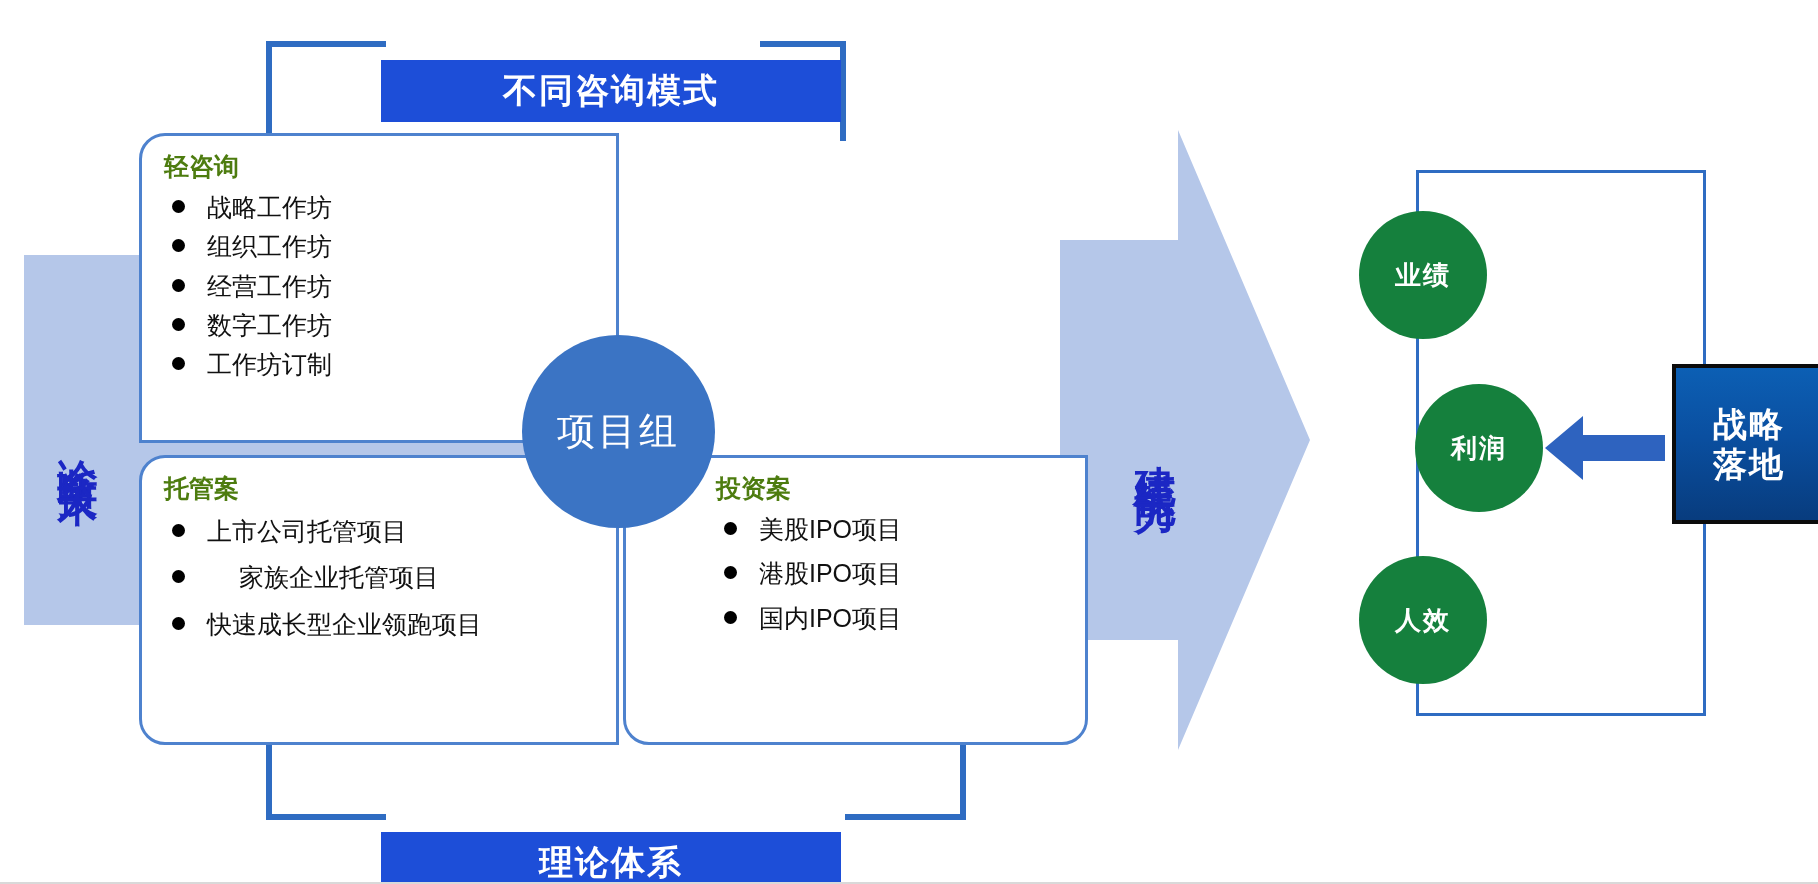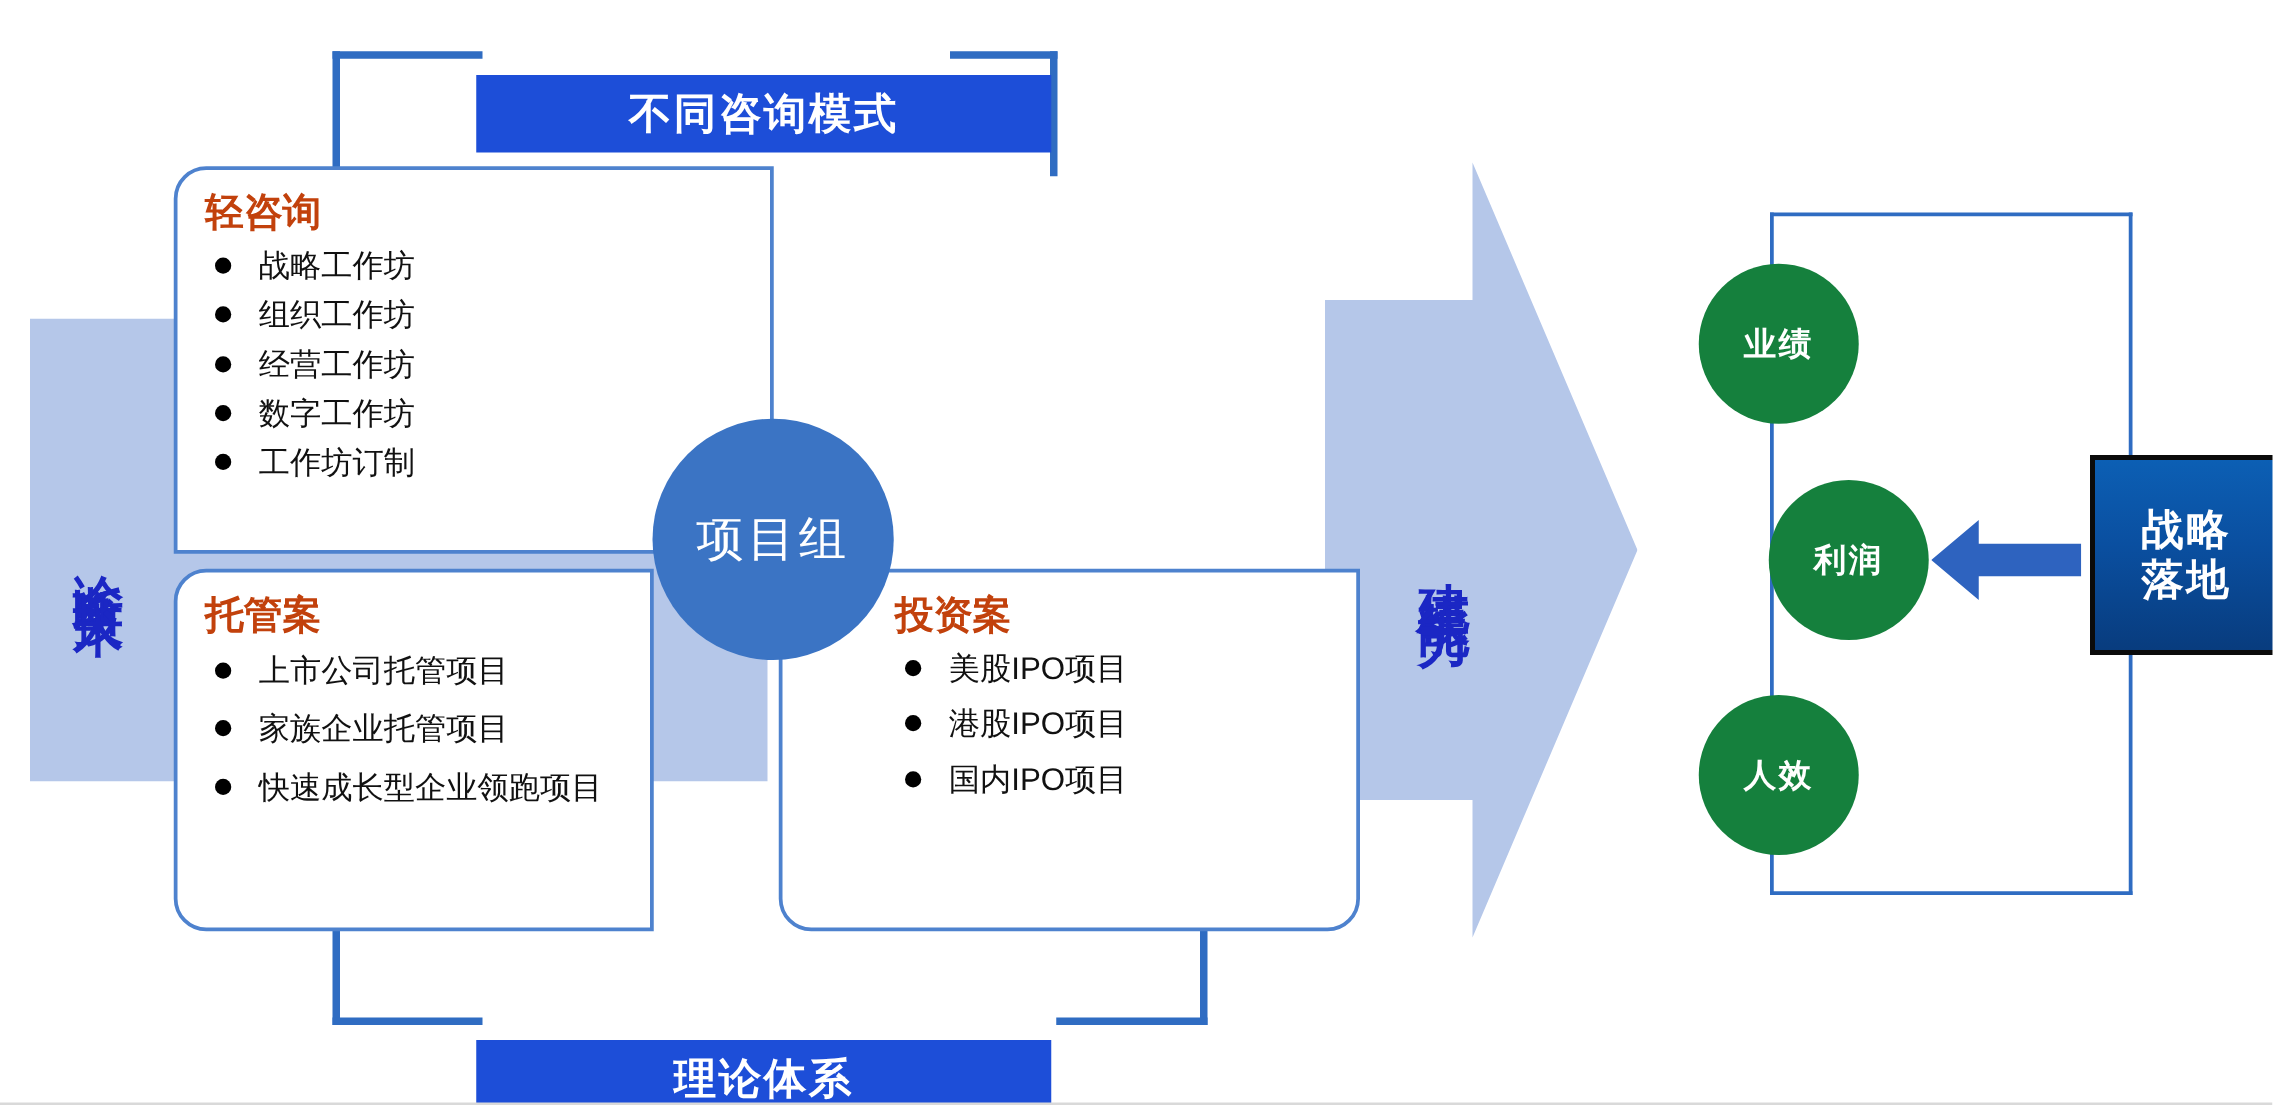--- a/index.html
+++ b/index.html
@@ -19,21 +19,21 @@
     position:absolute;background:#1d4ed8;color:#fff;
     display:flex;align-items:center;justify-content:center;
     font-size:34px;font-weight:700;letter-spacing:2px;margin-top:42px;
   }
 
   
   .card{
     position:absolute;background:#ffffff;border:3px solid #4E82CE;
     box-sizing:border-box;
   }
-  .card .title{font-size:31px;font-weight:700;color:#c2410c;line-height:1;}
+  .card .title{font-size:25px;font-weight:700;color:#4d7c0f;line-height:1;}
   .card ul{list-style:none;margin:10px 0 0 0;padding:0;}
   .card li{
     display:flex;align-items:flex-start;font-size:25px;line-height:1.45;
     color:#111;margin-bottom:3px;
   }
   .card li .dot{
     width:13px;height:13px;border-radius:50%;background:#000;
     margin:11px 22px 0 8px;flex:0 0 auto;
   }
 
@@ -129,29 +129,29 @@
           </li>
         <li>
             <span class="dot"></span>
             <span>工作坊订制</span>
           </li>
       </ul>
     </div>
   </div>
 
 
-  <div class="card" style="left:139px;top:455px;width:384px;height:290px;border-radius:26px 0 0 26px;">
+  <div class="card" style="left:139px;top:455px;width:480px;height:290px;border-radius:26px 0 0 26px;">
     <div style="padding:18px 0 0 22px;">
       <div class="title">托管案</div>
       <ul style="margin-top:12px;">
         <li style="margin-bottom:10px;">
             <span class="dot"></span>
             <span>上市公司托管项目</span>
           </li>
-        <li style="margin-bottom:10px;">
+        <li style="margin-bottom:10px;gap:32px;">
             <span class="dot"></span>
             <span>家族企业托管项目</span>
           </li>
         <li>
             <span class="dot"></span>
             <span>快速成长型企业领跑项目</span>
           </li>
       </ul>
     </div>
   </div>

